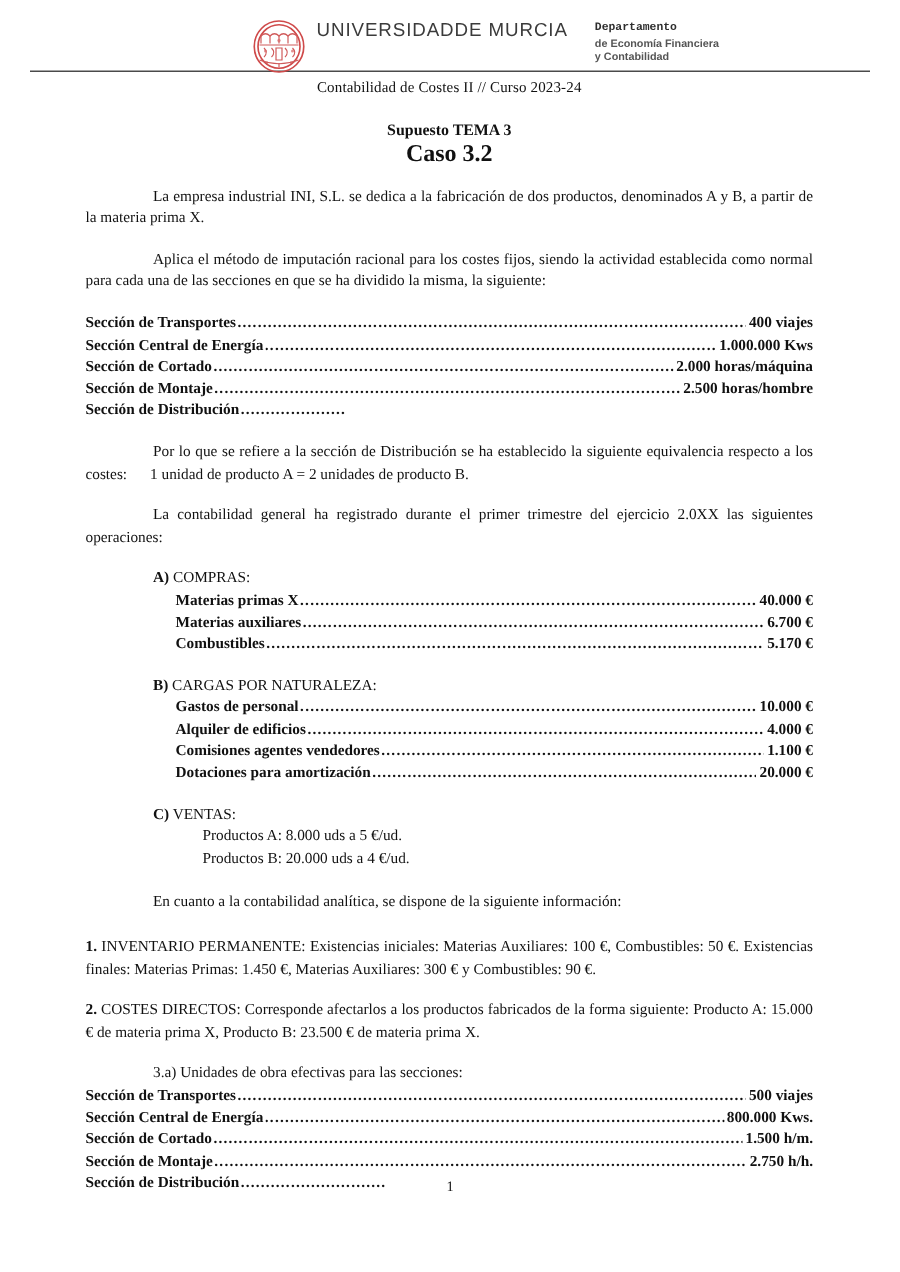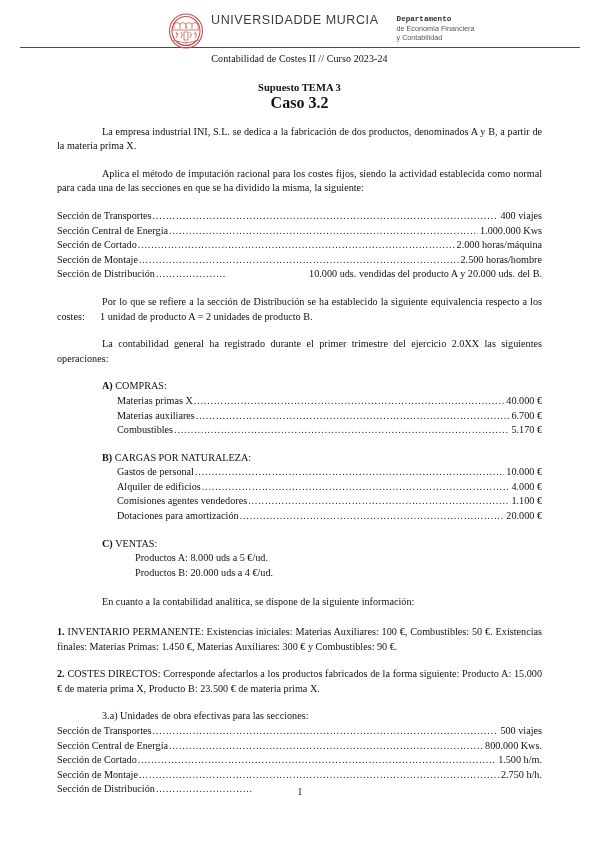--- a/index.html
+++ b/index.html
@@ -62,21 +62,21 @@
     font-family: Liberation Mono, monospace;
     font-size: 7.6px;
     line-height: 9.2px;
     font-weight: bold;
     color: #2e2e2e;
   }
   .dept-sub {
     font-family: "Liberation Sans", "DejaVu Sans", sans-serif;
     font-size: 7.2px;
     line-height: 9.2px;
-    font-weight: 400;
+    font-weight: 700;
     color: #555555;
   }
 
   .rule {
     border: 0;
     border-top: 1px solid #4a4a4a;
     margin: 3px 20px 0 20px;
   }
 
   
@@ -119,20 +119,21 @@
     margin: 0;
     padding: 0;
     list-style: none;
   }
   .leader {
     display: flex;
     align-items: flex-end;
     width: 100%;
     line-height: 14.6px;
     white-space: nowrap;
+    font-weight: bold;
   }
   .leader .lbl { flex: 0 0 auto; }
   .leader .dots {
     flex: 1 1 auto;
     overflow: hidden;
     white-space: nowrap;
     letter-spacing: 0.8px;
     font-size: 10.2px;
     color: #111;
     margin: 0 1px;
@@ -246,21 +247,20 @@
         <span class="val">2.000 horas/máquina</span>
       </li>
       <li class="leader">
         <span class="lbl">Sección de Montaje</span>
         <span class="dots">...............................................................................................................................</span>
         <span class="val">2.500 horas/hombre</span>
       </li>
       <li class="leader">
         <span class="lbl">Sección de Distribución</span>
         <span class="dots">.....................</span>
-        <span class="val">10.000 uds. vendidas del producto A y 20.000 uds. del B.</span>
       </li>
     </ul>
 
     <div class="gap-sm"></div>
 
     <p class="para"><span>Por lo que se refiere a la sección de Distribución se ha establecido la siguiente equivalencia respecto a los costes:</span>&nbsp;&nbsp;&nbsp;&nbsp;&nbsp;&nbsp;<span>1 unidad de producto A = 2 unidades de producto B.</span></p>
 
     <div class="gap-sm"></div>
 
     <p class="para">La contabilidad general ha registrado durante el primer trimestre del ejercicio 2.0XX las siguientes operaciones:</p>

